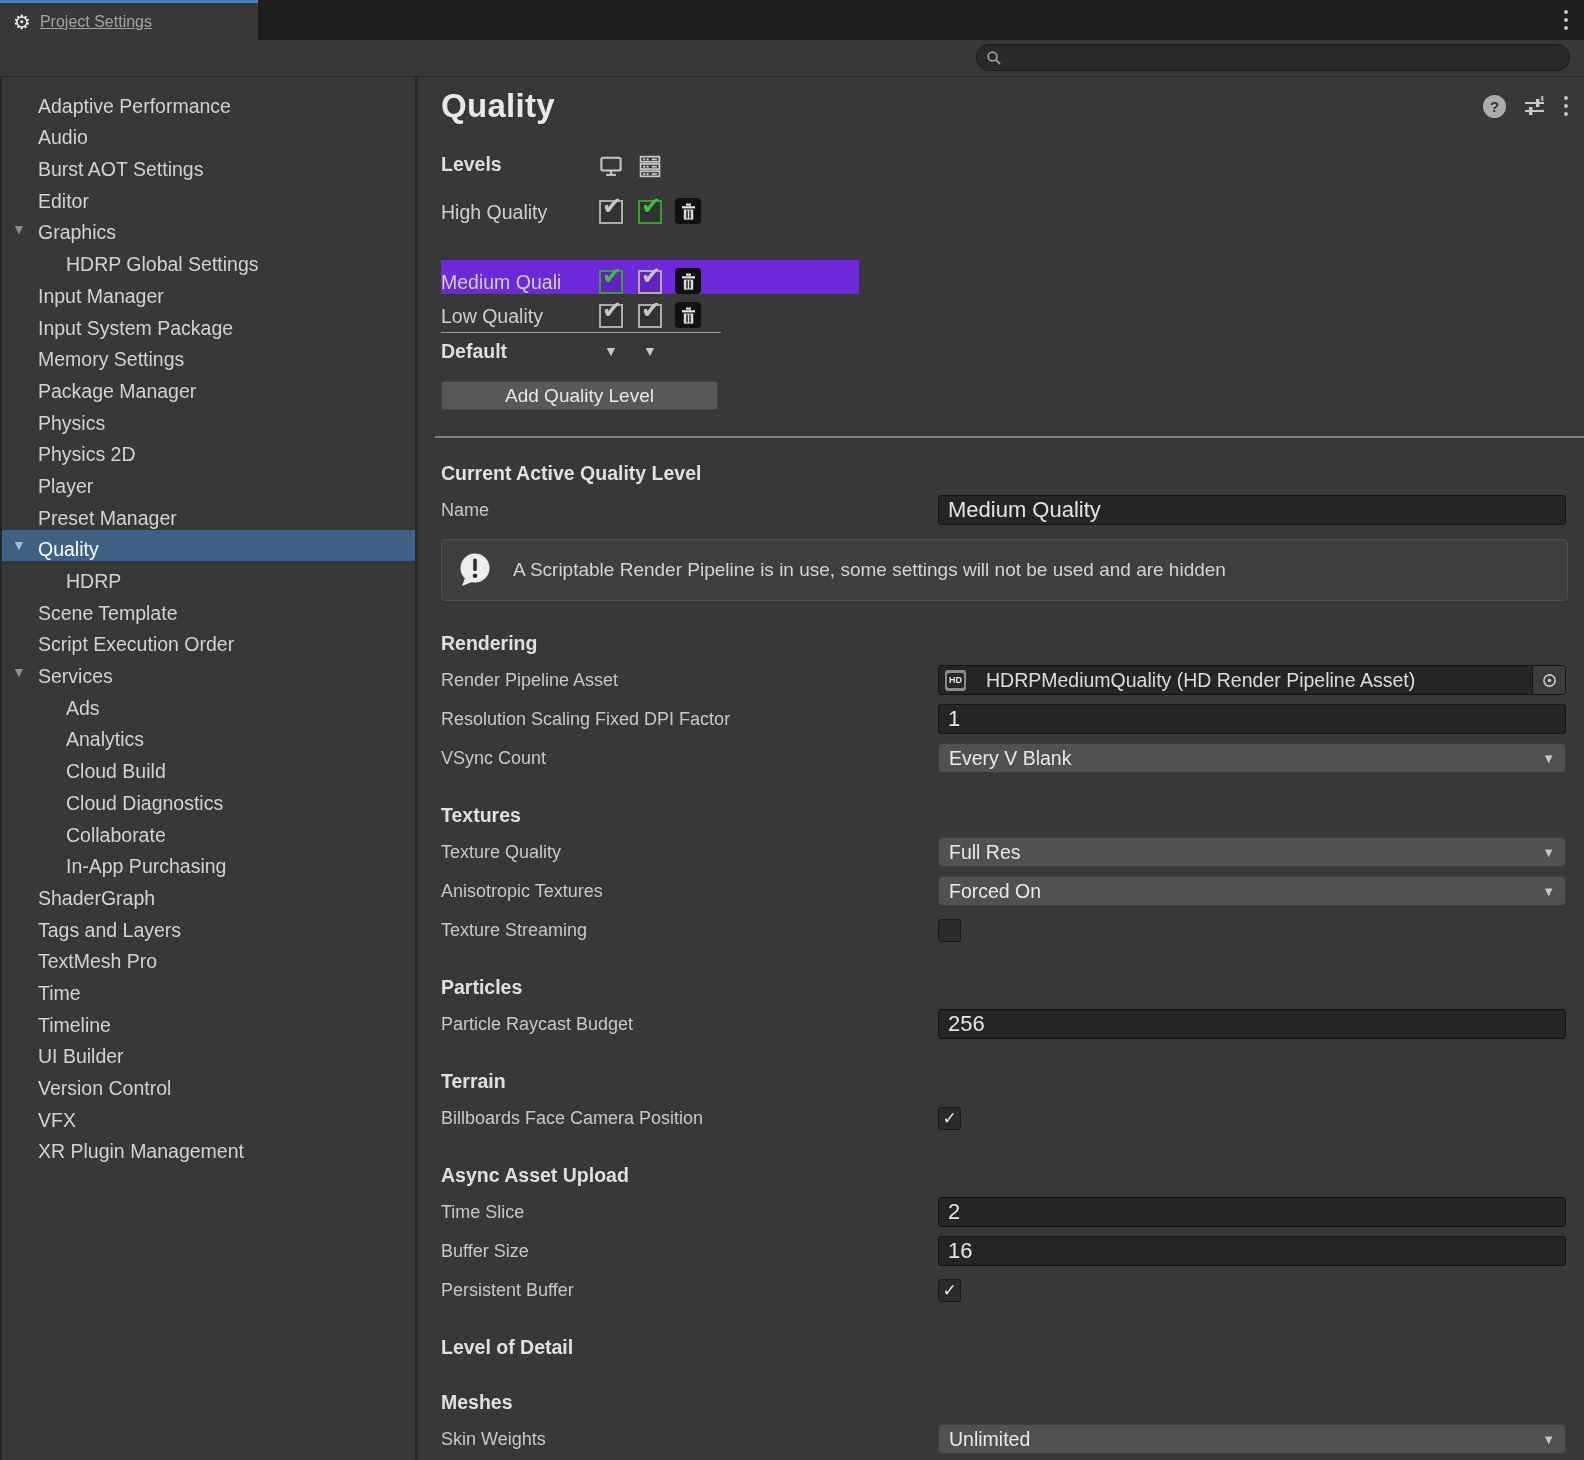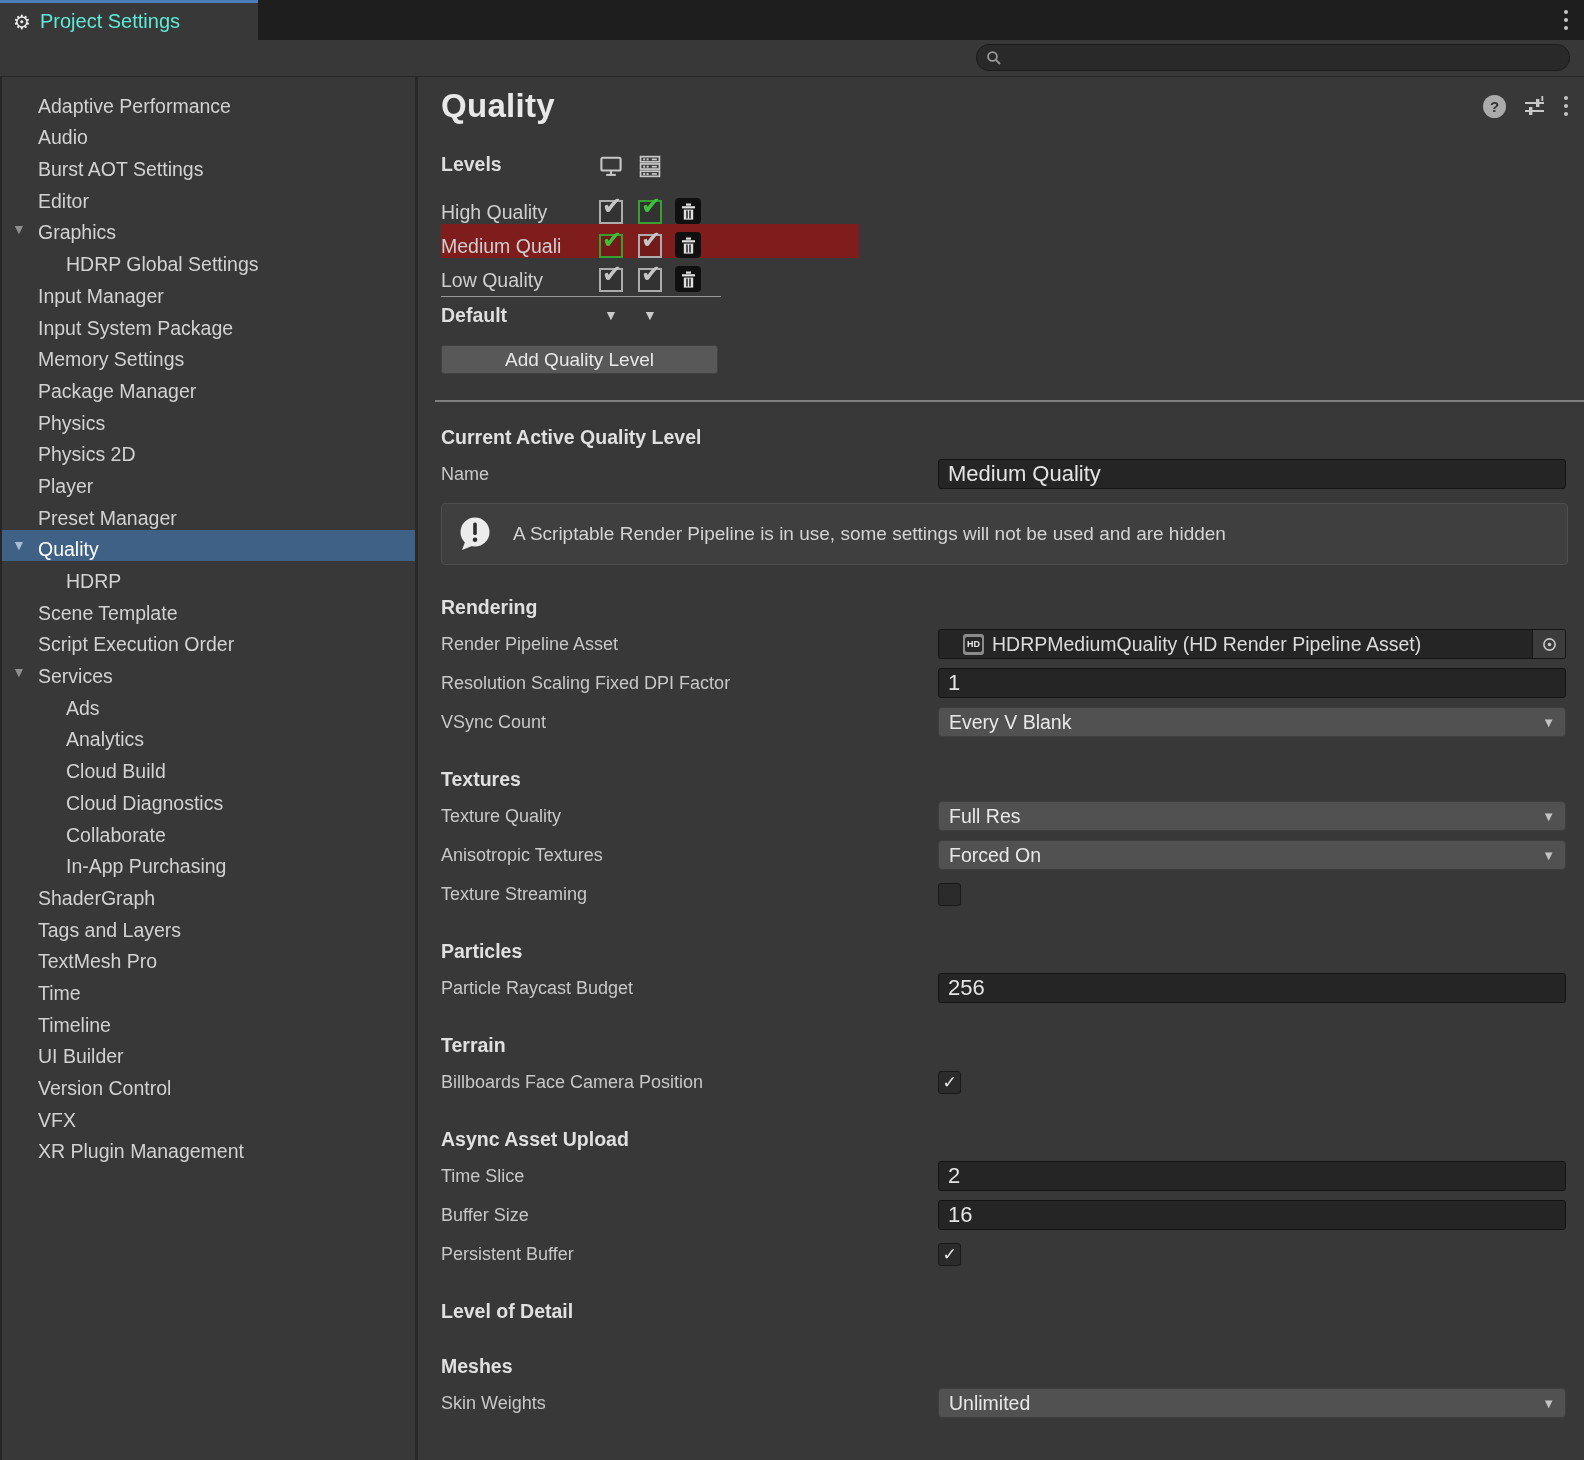--- a/index.html
+++ b/index.html
@@ -9,21 +9,21 @@
     font-family:"Liberation Sans","DejaVu Sans",sans-serif;
   }
   
   .tabbar { position:absolute; top:0; left:0; right:0; height:40px; background:#1E1E1E; }
   .tab {
     position:absolute; left:0; top:0; width:258px; height:40px; box-sizing:border-box;
     background:#383838; border-top:3px solid #4B7DBA;
     display:flex; align-items:center; gap:9px; padding-left:13px;
   }
   .gear { font-size:20px; color:#EDEDED; line-height:1; }
-  .tab-title { font-size:20px; color:#5eead4; white-space:nowrap; }
+  .tab-title { font-size:16px; color:#a3a3a3; white-space:nowrap;text-decoration:underline; }
   .kebab { display:flex; flex-direction:column; gap:4px; align-items:center; justify-content:center; }
   .kebab i { width:4px; height:4px; border-radius:50%; background:#C6C6C6; }
   .tabbar-kebab { position:absolute; right:16px; top:9px; height:22px; }
   
   .toolbar { position:absolute; top:40px; left:0; right:0; height:36px; background:#383838; border-bottom:1px solid #272727; }
   .search {
     position:absolute; top:4px; right:14px; width:594px; height:27px; box-sizing:border-box;
     background:#292929; border:1px solid #1B1B1B; border-radius:13px;
     display:flex; align-items:center; padding-left:9px; gap:6px;
   }
@@ -46,21 +46,21 @@
   .page-title { font-size:33px; font-weight:bold; color:#E8E8E8; margin:0; letter-spacing:0.3px; }
   .header-icons { margin-left:auto; display:flex; align-items:center; gap:17px; }
   .help-circle { width:23px; height:23px; border-radius:50%; background:#ABABAB; color:#343434; font-weight:bold; font-size:15px; display:flex; align-items:center; justify-content:center; }
   
   .levels { margin-top:24px; }
   .levels-head { height:30px; display:flex; align-items:flex-start; }
   .levels-label, .default-label { font-weight:bold; font-size:19.5px; color:#DEDEDE; width:158px; flex:none; }
   .col-ico { width:24px; margin-right:15px; display:flex; justify-content:center; overflow:visible; flex:none; }
   .levels-rows { margin-top:7px; }
   .lvl-row { height:34px; display:flex; align-items:flex-end; font-size:19.5px; color:#CFCFCF; width:418px; }
-  .lvl-row.sel { background:#7f1d1d; }
+  .lvl-row.sel { background:#6d28d9;margin-top:36px; }
   .lvl-name { width:158px; flex:none; overflow:hidden; white-space:nowrap; }
   .lchk { width:24px; height:24px; box-sizing:border-box; border:2px solid #ACACAC; background:rgba(0,0,0,0.10); margin-right:15px; position:relative; flex:none; }
   .lchk .ck { position:absolute; left:1px; top:-10px; font-size:24px; color:#C6C6C6; }
   .lchk.green { border-color:#37A030; }
   .lchk.green .ck { color:#3FC23A; }
   .trash-btn { width:26px; height:26px; background:#101010; border:none; border-radius:4px; display:flex; align-items:center; justify-content:center; padding:0; margin-left:-2px; cursor:pointer; flex:none; }
   .lvl-sep { width:280px; border-top:1px solid #9A9A9A; margin-top:4px; }
   .default-row { height:36px; display:flex; align-items:center; }
   .def-caret { width:24px; margin-right:15px; text-align:center; color:#C9C9C9; font-size:14px; flex:none; }
   .add-btn {
@@ -73,21 +73,21 @@
   .sec-title.first { margin-top:22px; }
   .frow { display:flex; align-items:center; height:30px; margin-top:9px; }
   .flabel { width:497px; flex:none; font-size:18px; color:#C8C8C8; white-space:nowrap; }
   .fctrl { width:628px; flex:none; display:flex; align-items:center; height:30px; }
   .ufield { width:100%; height:30px; box-sizing:border-box; background:#252525; border:1px solid #141414; border-radius:3px; display:flex; align-items:center; padding-left:9px; font-size:22px; color:#E4E4E4; }
   .udrop { width:100%; height:30px; box-sizing:border-box; background:#515151; border:1px solid #3E3E3E; border-radius:4px; display:flex; align-items:center; padding:0 10px; font-size:19.5px; color:#E8E8E8; cursor:pointer; }
   .udrop .caret { margin-left:auto; font-size:13px; color:#C4C4C4; }
   .fchk { width:23px; height:23px; box-sizing:border-box; background:#2B2B2B; border:1px solid #191919; border-radius:3px; display:flex; align-items:center; justify-content:center; color:#EAEAEA; font-size:17px; font-weight:bold; cursor:pointer; }
   .helpbox { margin-top:14px; height:62px; box-sizing:border-box; background:#3F3F3F; border:1px solid #4E4E4E; border-radius:4px; display:flex; align-items:center; padding:0 13px; gap:18px; }
   .helpbox-text { font-size:19px; color:#D4D4D4; }
-  .uobj { width:100%; height:30px; box-sizing:border-box; background:#252525; border:1px solid #141414; border-radius:3px; display:flex; align-items:center; padding-left:24px; font-size:19.5px; color:#DCDCDC; overflow:hidden; cursor:pointer; }
+  .uobj { width:100%; height:30px; box-sizing:border-box; background:#252525; border:1px solid #141414; border-radius:3px; display:flex; align-items:center; padding-left:6px; font-size:19.5px; color:#DCDCDC; overflow:hidden; cursor:pointer;gap:12px; }
   .hd-badge { width:21px; height:21px; border-radius:3px; background:#8B8B8B; display:flex; align-items:center; justify-content:center; margin-right:8px; flex:none; }
   .hd-badge b { background:#262626; color:#E8E8E8; font-size:9px; font-weight:bold; border-radius:2px; padding:3px 2px; line-height:1; }
   .obj-picker { margin-left:auto; width:32px; height:100%; border-left:1px solid #141414; background:#3C3C3C; display:flex; align-items:center; justify-content:center; flex:none; }
 </style>
 </head>
 <body>
 
 <div class="tabbar">
   <div class="tab">
     <span class="gear">⚙</span>

